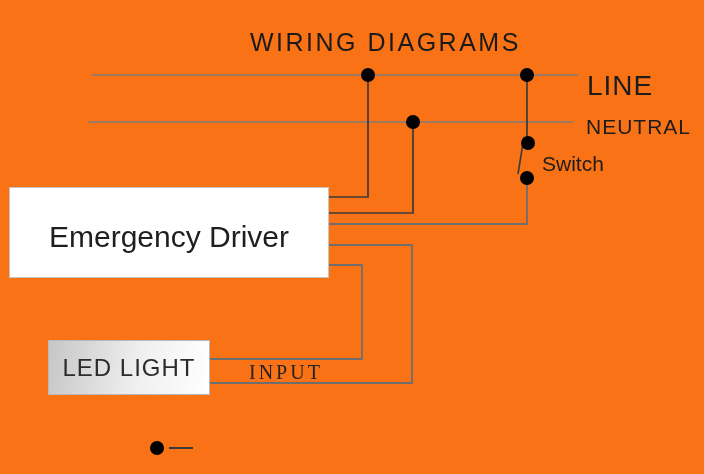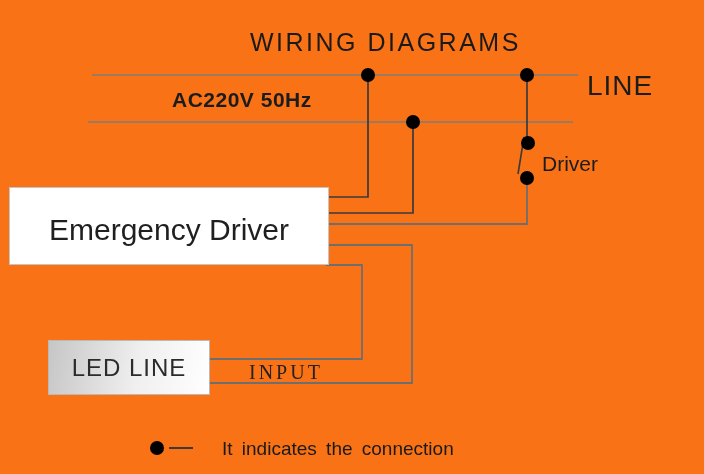--- a/index.html
+++ b/index.html
@@ -14,21 +14,21 @@
   .line-lbl{left:587px;top:70px;font-size:28px;letter-spacing:1px;}
   .neutral-lbl{left:586px;top:115px;font-size:21px;letter-spacing:1px;}
   .switch-lbl{left:542px;top:152px;font-size:21px;}
   .input-lbl{
     left:249px;top:361px;font-size:20px;letter-spacing:3px;
     font-family:Liberation Serif, serif;color:#222;
   }
   .legend-lbl{left:222px;top:438px;font-size:19px;word-spacing:4px;color:#1a1a1a;}
   .box{position:absolute;box-sizing:border-box;display:flex;align-items:center;justify-content:center;}
   .driver-box{
-    left:9px;top:187px;width:320px;height:78px;
+    left:9px;top:187px;width:320px;height:91px;
     background:#ffffff;border:1px solid #c4c4c4;
     font-size:30px;color:#1f1f1f;padding-top:8px;
   }
   .led-box{
     left:48px;top:340px;width:162px;height:55px;
     background:linear-gradient(100deg,#c6c6c6 0%,#efefef 55%,#ffffff 100%);
     border:1px solid #b9b9b9;
     font-size:24px;color:#2b2b2b;letter-spacing:1px;
   }
 </style>
@@ -58,28 +58,27 @@
     <circle cx="527" cy="75" r="7" fill="#000000"></circle>
     <circle cx="413" cy="122" r="7" fill="#000000"></circle>
     <circle cx="528" cy="143" r="7" fill="#000000"></circle>
     <circle cx="527" cy="178" r="7" fill="#000000"></circle>
 
     <circle cx="157" cy="448" r="7" fill="#000000"></circle>
     <line x1="169" y1="448" x2="193" y2="448" stroke-width="2" stroke="#3a3a3a"></line>
   </svg>
 
   <div class="lbl title">WIRING DIAGRAMS</div>
-  <div class="lbl supply">AC220V 50Hz</div>
   <div class="lbl line-lbl">LINE</div>
-  <div class="lbl switch-lbl">Driver</div>
+  <div class="lbl neutral-lbl">NEUTRAL</div>
+  <div class="lbl switch-lbl">Switch</div>
 
   <div class="box driver-box">
     <span>Emergency Driver</span>
   </div>
 
   <div class="box led-box">
-    <span>LED LINE</span>
+    <span>LED LIGHT</span>
   </div>
 
   <div class="lbl input-lbl">INPUT</div>
-  <div class="lbl legend-lbl">It indicates the connection</div>
 
 </div>
 
 </body></html>

